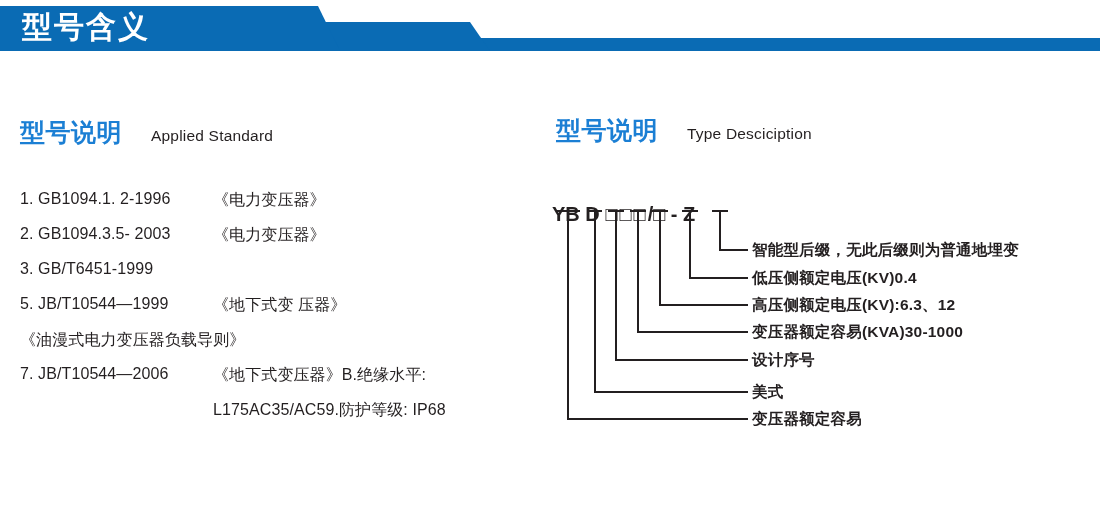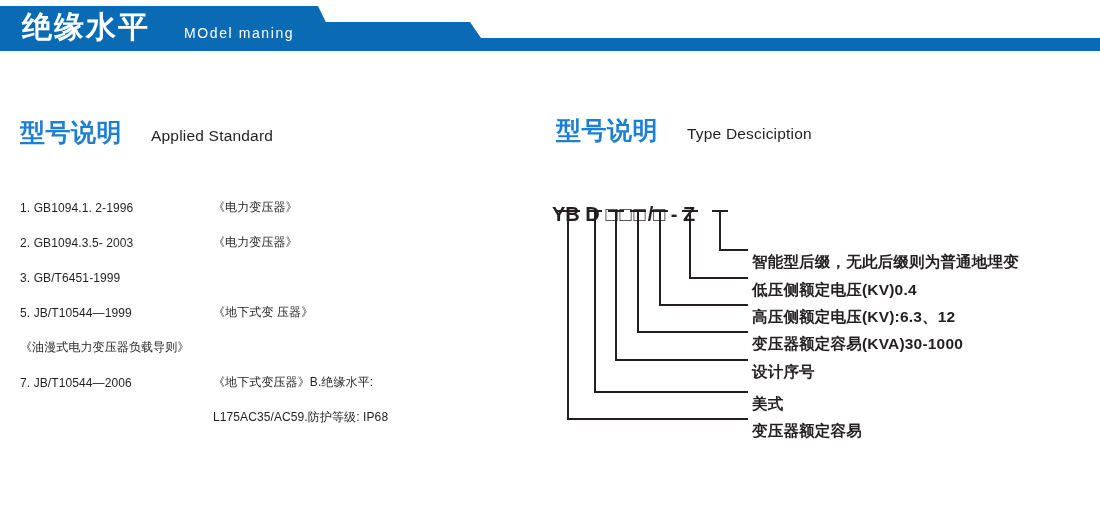--- a/index.html
+++ b/index.html
@@ -96,23 +96,23 @@
 
   
   #standards-list {
     position: absolute;
     left: 20px;
     top: 190px;
     width: 530px;
   }
   .std-row {
     display: flex;
-    align-items: center;
+    align-items: flex-start;
     height: 35px;
-    font-size: 12px;
+    font-size: 16px;
     color: #231f20;
     white-space: nowrap;
   }
   .std-code {
     display: inline-block;
     min-width: 193px;
     letter-spacing: 0.1px;
   }
   .std-name {
     letter-spacing: 0.1px;
@@ -146,21 +146,21 @@
     left: 0;
     top: 0;
     width: 540px;
     height: 245px;
     overflow: visible;
   }
 
   #callout-labels {
     position: absolute;
     left: 0;
-    top: 12px;
+    top: 0;
     width: 540px;
     height: 245px;
   }
   .callout-label {
     position: absolute;
     left: 200px;
     font-size: 15.5px;
     font-weight: bold;
     color: #231f20;
     white-space: nowrap;
@@ -168,22 +168,21 @@
     transform: translateY(-50%);
   }
 </style>
 </head>
 <body>
 
 <div id="header-banner">
   <div class="banner-bar"></div>
   <div class="banner-wing"></div>
   <div class="banner-block"></div>
-  <div id="banner-title-cn">绝缘水平</div>
-  <div id="banner-title-en">MOdel maning</div>
+  <div id="banner-title-cn">型号含义</div>
 </div>
 
 <div class="section-heading" id="heading-standard">
   <span class="cn">型号说明</span><span class="en">Applied Standard</span>
 </div>
 
 <div id="standards-list">
   <div class="std-row">
     <span class="std-code">1. GB1094.1. 2-1996</span>
     <span class="std-name">《电力变压器》</span>

